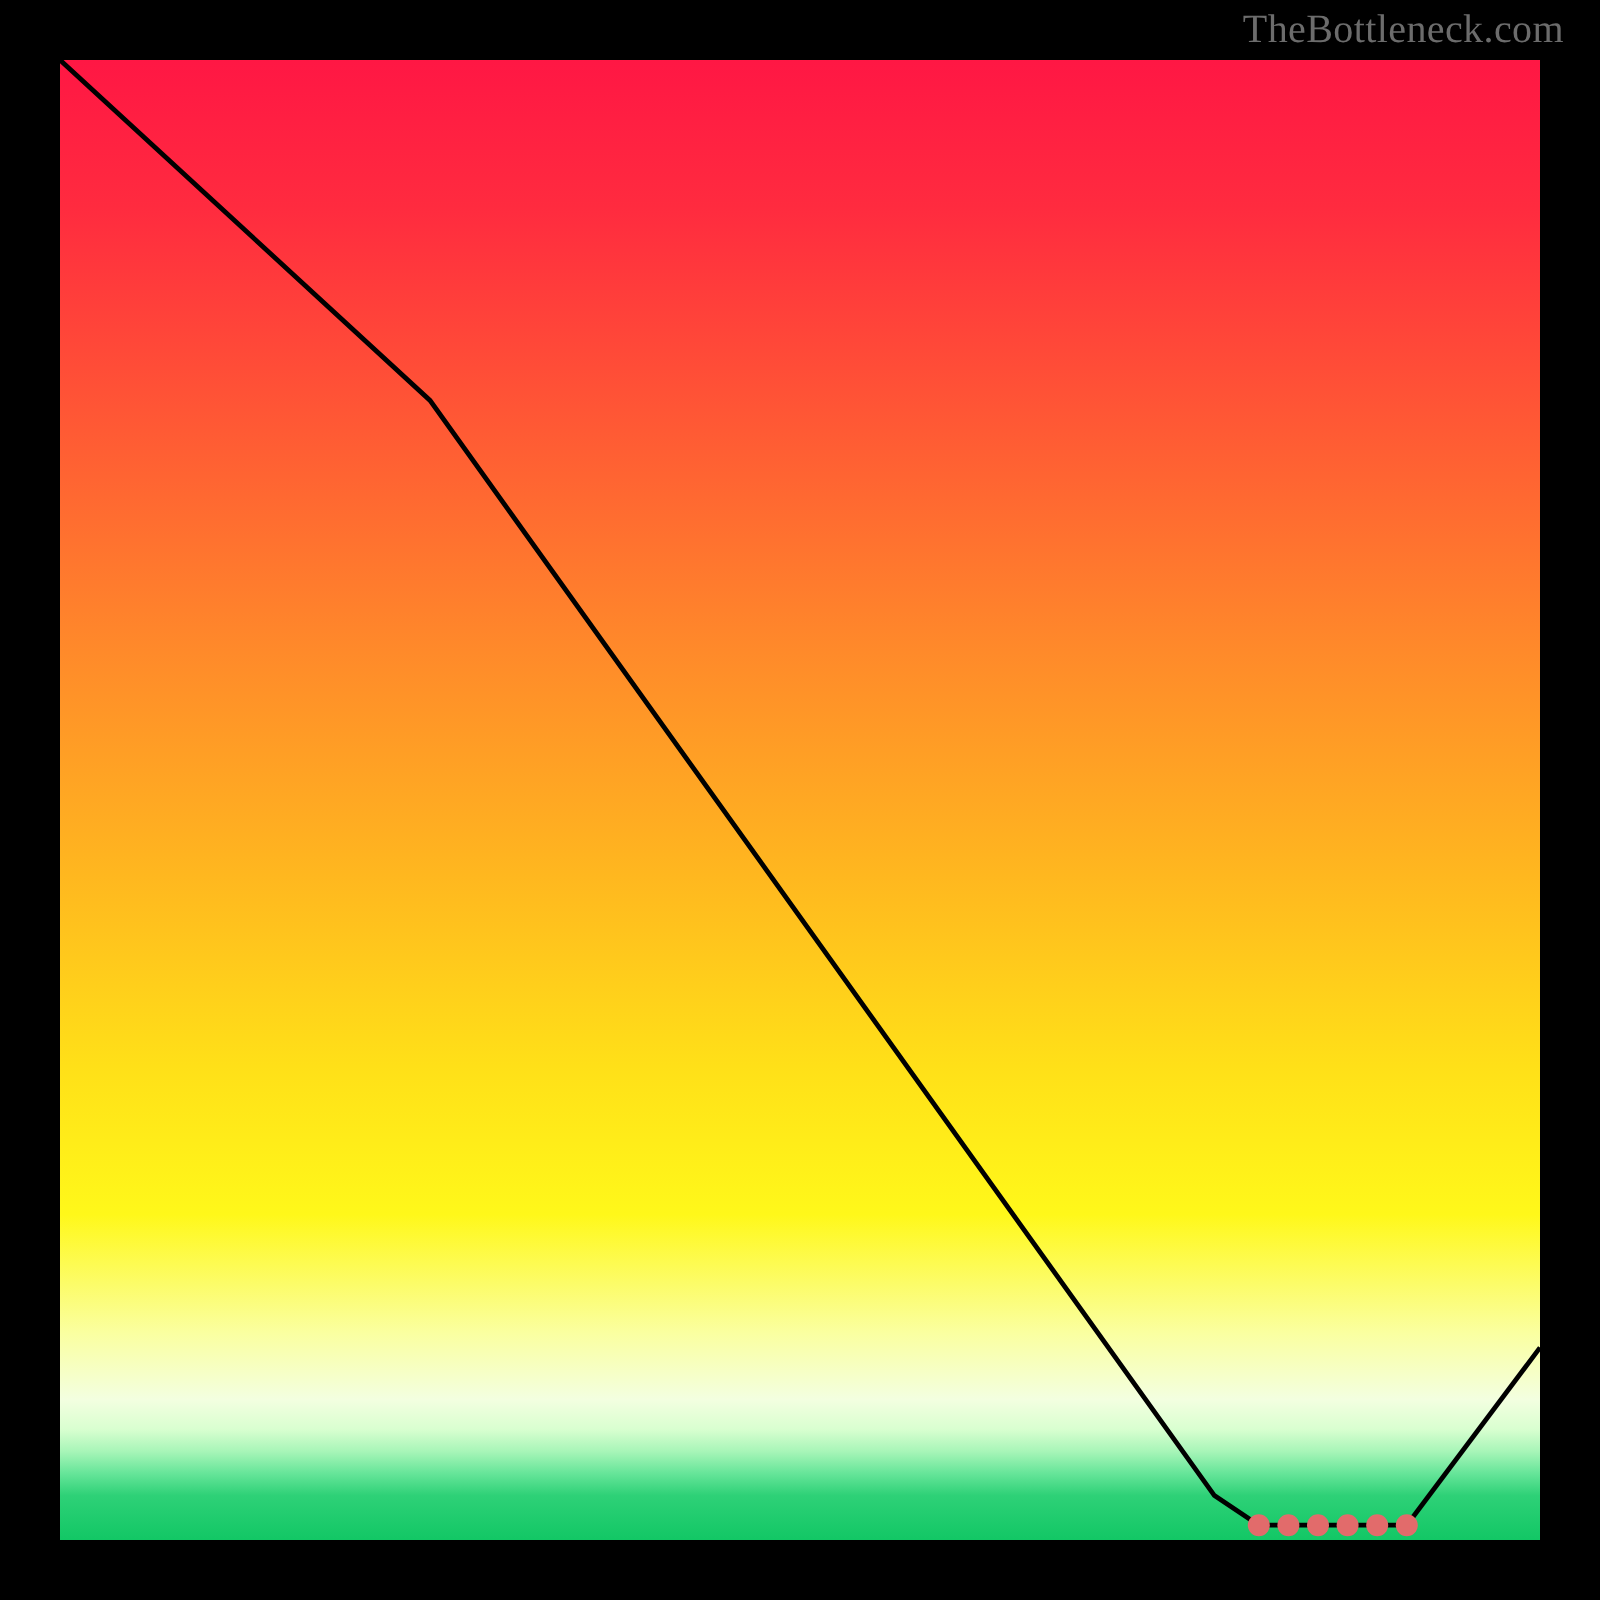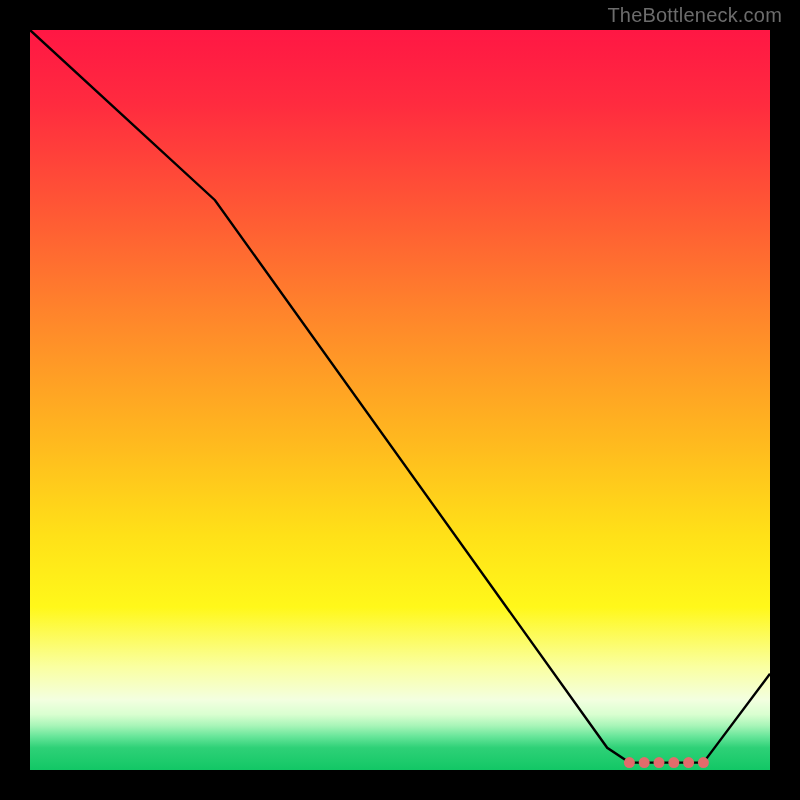--- a/index.html
+++ b/index.html
@@ -9,20 +9,21 @@
     height: 800px;
     background: #000;
     overflow: hidden;
     font-family: Arial, Helvetica, sans-serif;
   }
   .frame {
     position: relative;
     width: 800px;
     height: 688px;
     background: #000;
+    font-family: Liberation Serif, serif;
   }
   .attribution {
     position: absolute;
     top: 4px;
     right: 18px;
     color: #6c6c6c;
     font-size: 20px;
     letter-spacing: 0.2px;
   }
   .plot {

